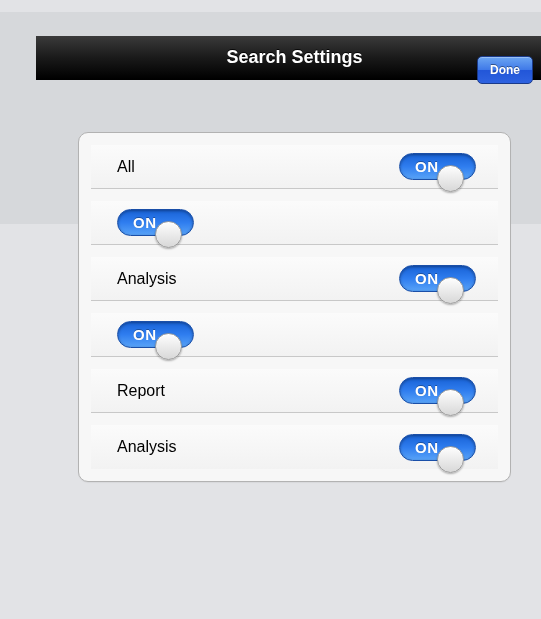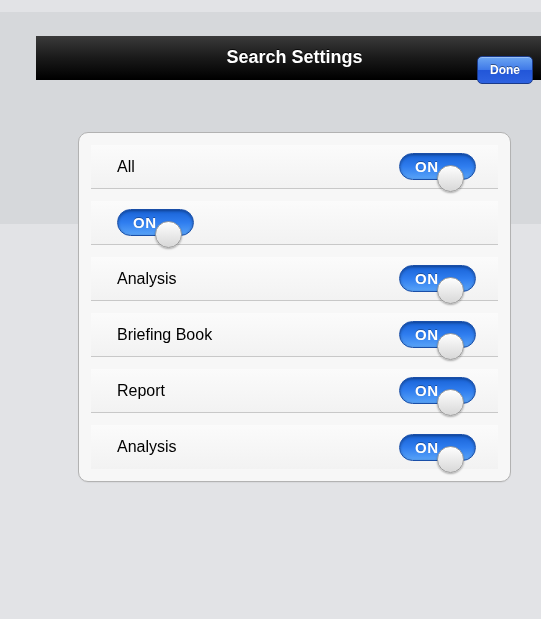--- a/index.html
+++ b/index.html
@@ -132,21 +132,20 @@
 
     <div class="table-row">
       <span class="row-label">Analysis</span>
       <div class="toggle">
         <span class="toggle-label">ON</span>
         <span class="toggle-knob"></span>
       </div>
     </div>
 
     <div class="table-row">
-      <span class="row-label">Briefing Book</span>
       <div class="toggle">
         <span class="toggle-label">ON</span>
         <span class="toggle-knob"></span>
       </div>
     </div>
 
     <div class="table-row">
       <span class="row-label">Report</span>
       <div class="toggle">
         <span class="toggle-label">ON</span>

